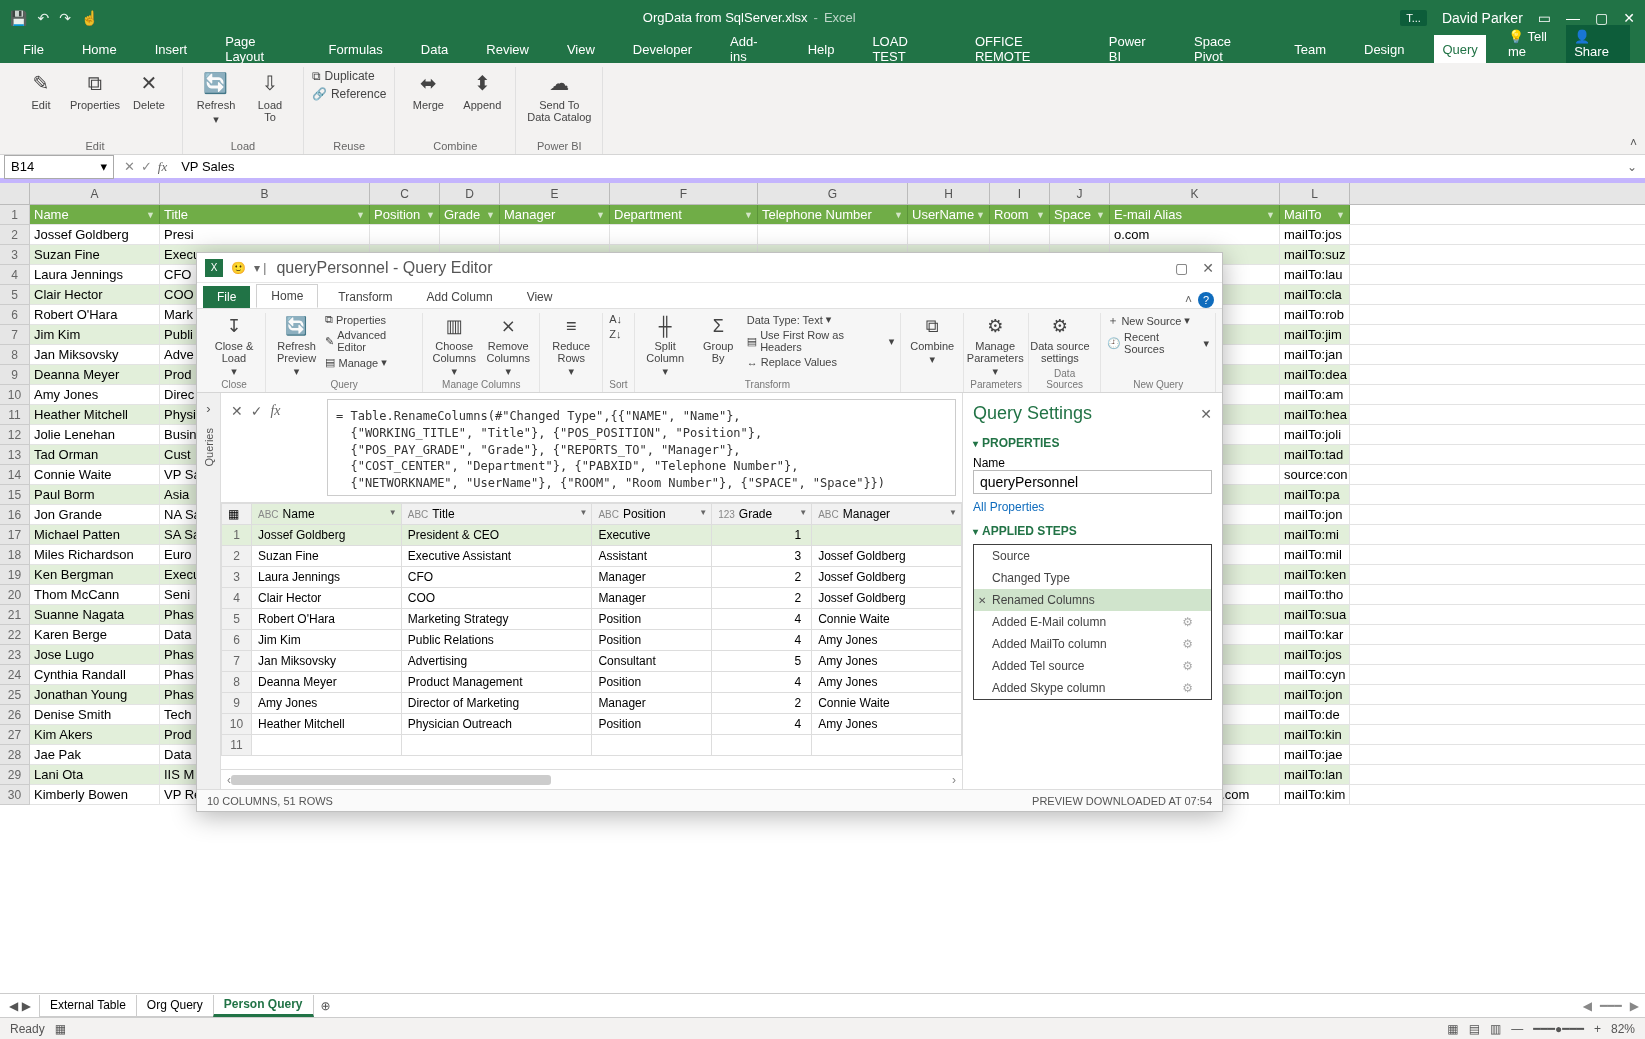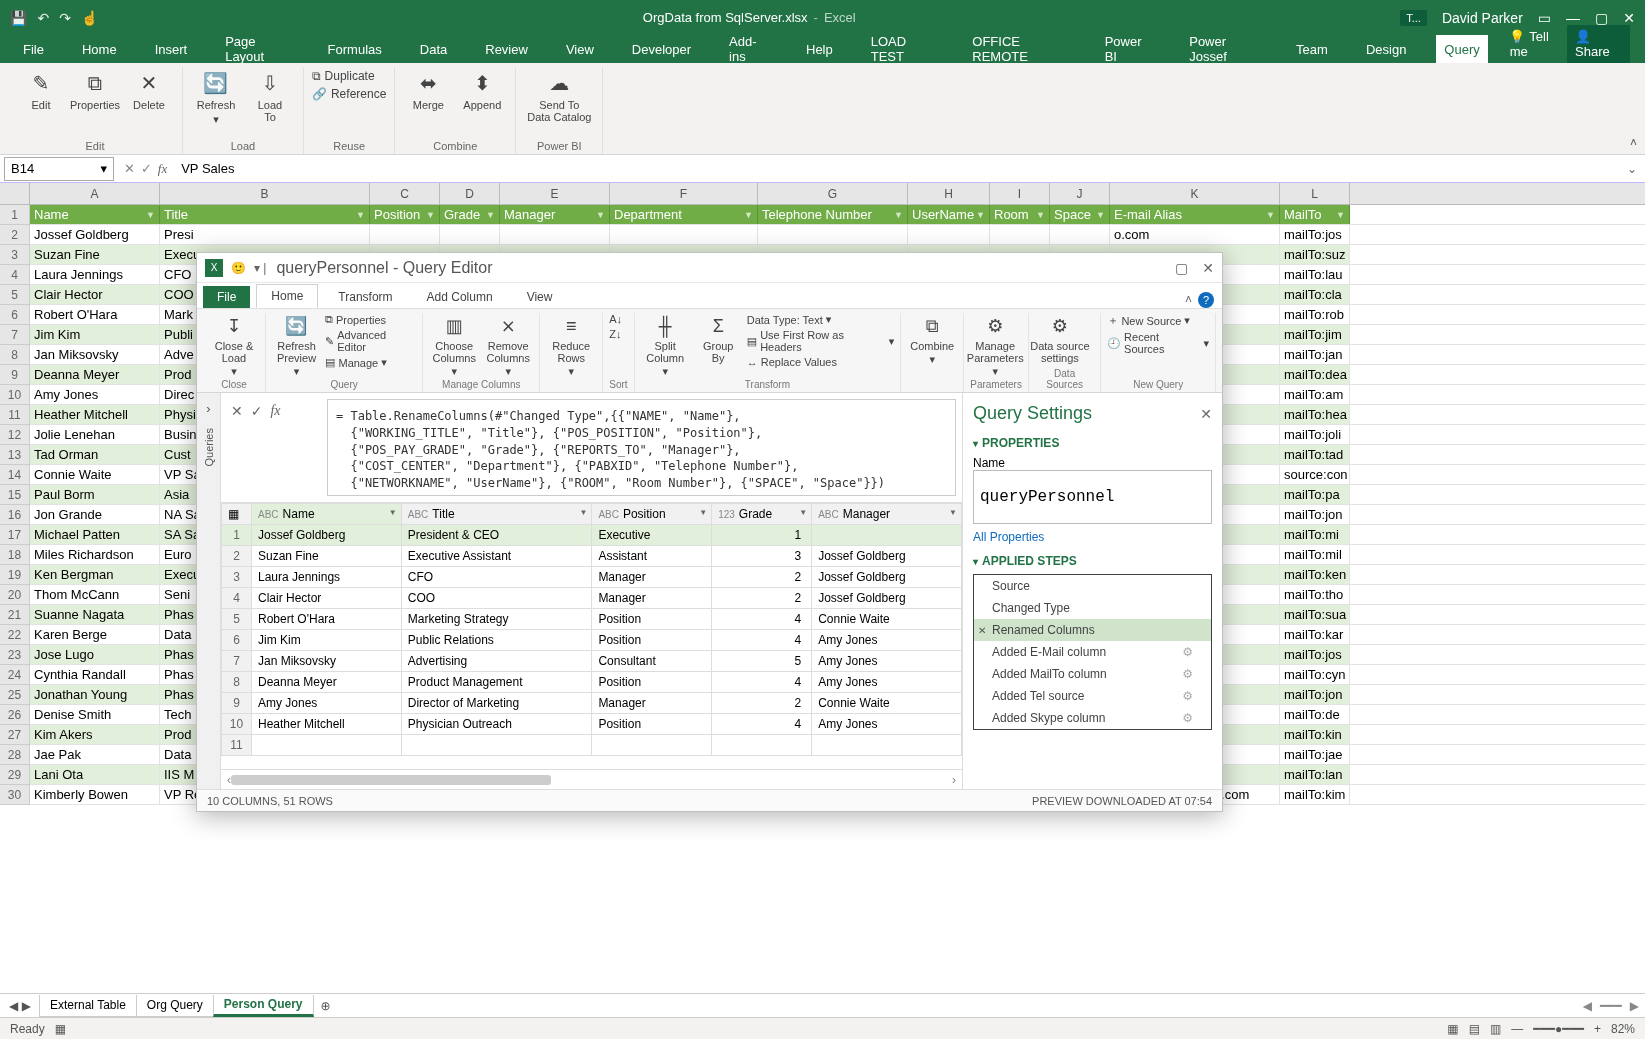--- a/index.html
+++ b/index.html
@@ -29,21 +29,21 @@
 .ribbon .group:last-child { border-right: none; }
 .ribbon .group .cmds { flex: 1; display: flex; align-items: flex-start; gap: 4px; padding-top: 2px; }
 .ribbon .group .glabel { font-size: 11px; color: #666; padding-bottom: 2px; }
 .ribbon .big-btn { width: 50px; display: flex; flex-direction: column; align-items: center; font-size: 11px; gap: 2px; color: #444; cursor: pointer; text-align:center; }
 .ribbon .big-btn .ico { width: 28px; height: 28px; display: flex; align-items: center; justify-content: center; font-size: 20px; }
 .ribbon .small-list { display: flex; flex-direction: column; gap: 4px; font-size: 12px; color: #444; }
 .ribbon .small-list div { display: flex; align-items: center; gap: 4px; cursor: pointer; }
 .ribbon .collapse { position:absolute; right:8px; bottom:4px; font-size:12px; color:#555; cursor:pointer;}
 
 
-.formula-bar { height: 28px; border-bottom: 1px solid #c4b5fd; display: flex; align-items: center; }
+.formula-bar { height: 28px; border-bottom: 5px solid #c4b5fd; display: flex; align-items: center; }
 .formula-bar .namebox { width: 110px; height: 24px; margin: 2px 4px; border: 1px solid #aaa; display: flex; align-items: center; padding: 0 6px; font-size: 13px; justify-content: space-between; }
 .formula-bar .icons { padding: 0 6px; color: #888; display: flex; gap: 6px; font-size: 13px; }
 .formula-bar .fx { font-style: italic; font-family:serif; color:#666;}
 .formula-bar .input { flex: 1; padding: 0 8px; font-size: 13px; }
 .formula-bar .expand { padding:0 8px; color:#666;}
 
 
 .grid { position: relative; }
 .col-headers { height: 22px; display: flex; background: #e6e6e6; border-bottom: 1px solid #bbb; }
 .col-headers .corner { width: 30px; border-right: 1px solid #bbb; background:#e6e6e6;}
@@ -123,21 +123,21 @@
 .qe-table th.namecol{background:#e2efda;}
 .qe-hscroll{height:20px; border-top:1px solid #ddd; display:flex; align-items:center; padding:0 6px; color:#888;}
 .qe-hscroll .thumb{flex:0 0 320px; height:10px; background:#ccc; border-radius:3px;}
 .qe-hscroll .track{flex:1;}
 
 .qe-side { width: 260px; border-left: 1px solid #ddd; background: #fff; padding: 10px; font-size: 12px; overflow:auto;}
 .qe-side .hdr { display: flex; justify-content: space-between; align-items: center; font-size: 18px; color: #227346; margin-bottom: 12px; }
 .qe-side .hdr .x{color:#666; font-size:14px; cursor:pointer;}
 .qe-side .section { font-size: 12px; color: #227346; font-weight: bold; margin: 10px 0 6px; display: flex; align-items: center; gap: 4px; }
 .qe-side .section::before{content:"▾"; font-size:10px;}
-.qe-side input { width: 100%; padding: 17px 6px; border: 1px solid #bbb; font-size: 16px; font-family: Liberation Mono, monospace; }
+.qe-side input { width: 100%; padding: 3px 6px; border: 1px solid #bbb; font-size: 14px; }
 .qe-side .link { color: #0f6cbd; margin-top: 6px; display: block; }
 .qe-side .steps { border: 1px solid #404040; margin-top: 4px; }
 .qe-side .steps .step { padding: 4px 18px; display: flex; justify-content: space-between; align-items: center; font-size: 12px; color: #444; }
 .qe-side .steps .step.sel { background: #d0e4cc; position: relative; padding-left: 18px;}
 .qe-side .steps .step.sel::before{content:"✕"; position:absolute; left:4px; color:#555; font-size:10px;}
 .qe-side .steps .step .gear { color: #aaa; }
 
 .qe-status { height: 22px; border-top: 1px solid #ddd; display: flex; align-items: center; justify-content: space-between; padding: 0 10px; font-size: 11px; color: #555; background: #fafafa; }
 
 </style>
@@ -172,21 +172,21 @@
     <div class="tab">Formulas</div>
     <div class="tab">Data</div>
     <div class="tab">Review</div>
     <div class="tab">View</div>
     <div class="tab">Developer</div>
     <div class="tab">Add-ins</div>
     <div class="tab">Help</div>
     <div class="tab">LOAD TEST</div>
     <div class="tab">OFFICE REMOTE</div>
     <div class="tab">Power BI</div>
-    <div class="tab">Power Jossef</div>
+    <div class="tab">Space Pivot</div>
     <div class="tab">Team</div>
     <div class="tab">Design</div>
     <div class="tab active">Query</div>
     <div class="right-cmds">
       <span>💡 Tell me</span>
       <span class="share">👤 Share</span>
     </div>
   </div>
 
 <div class="ribbon">

